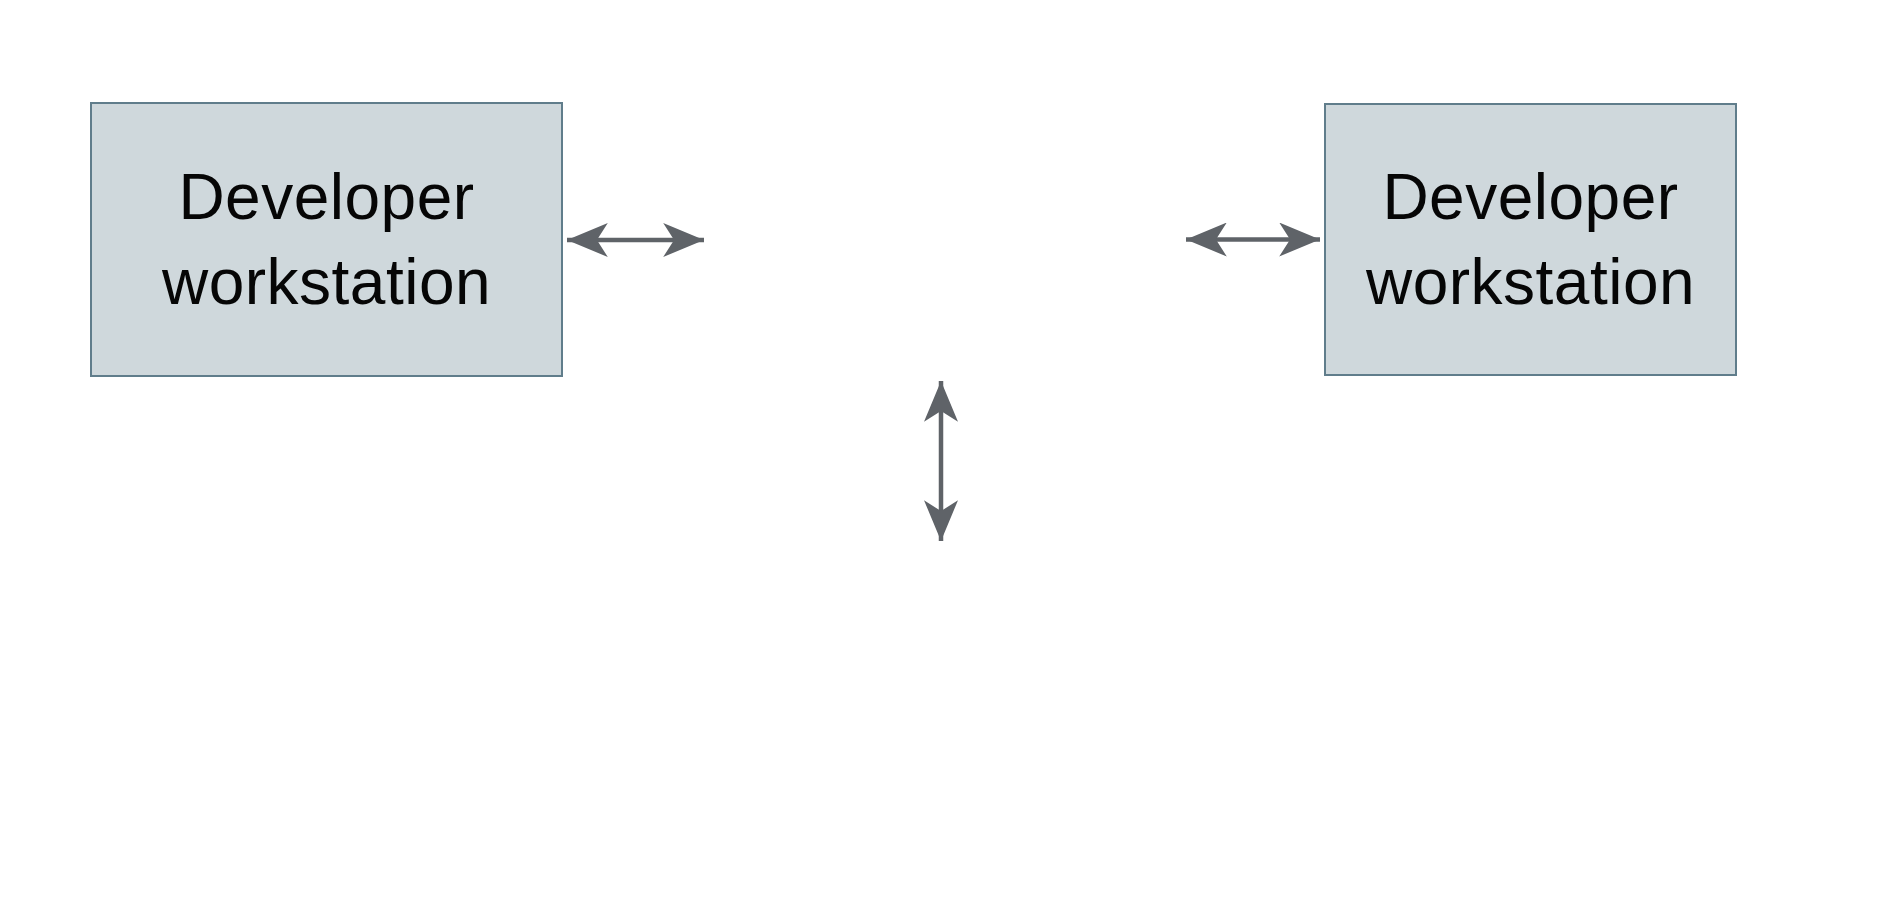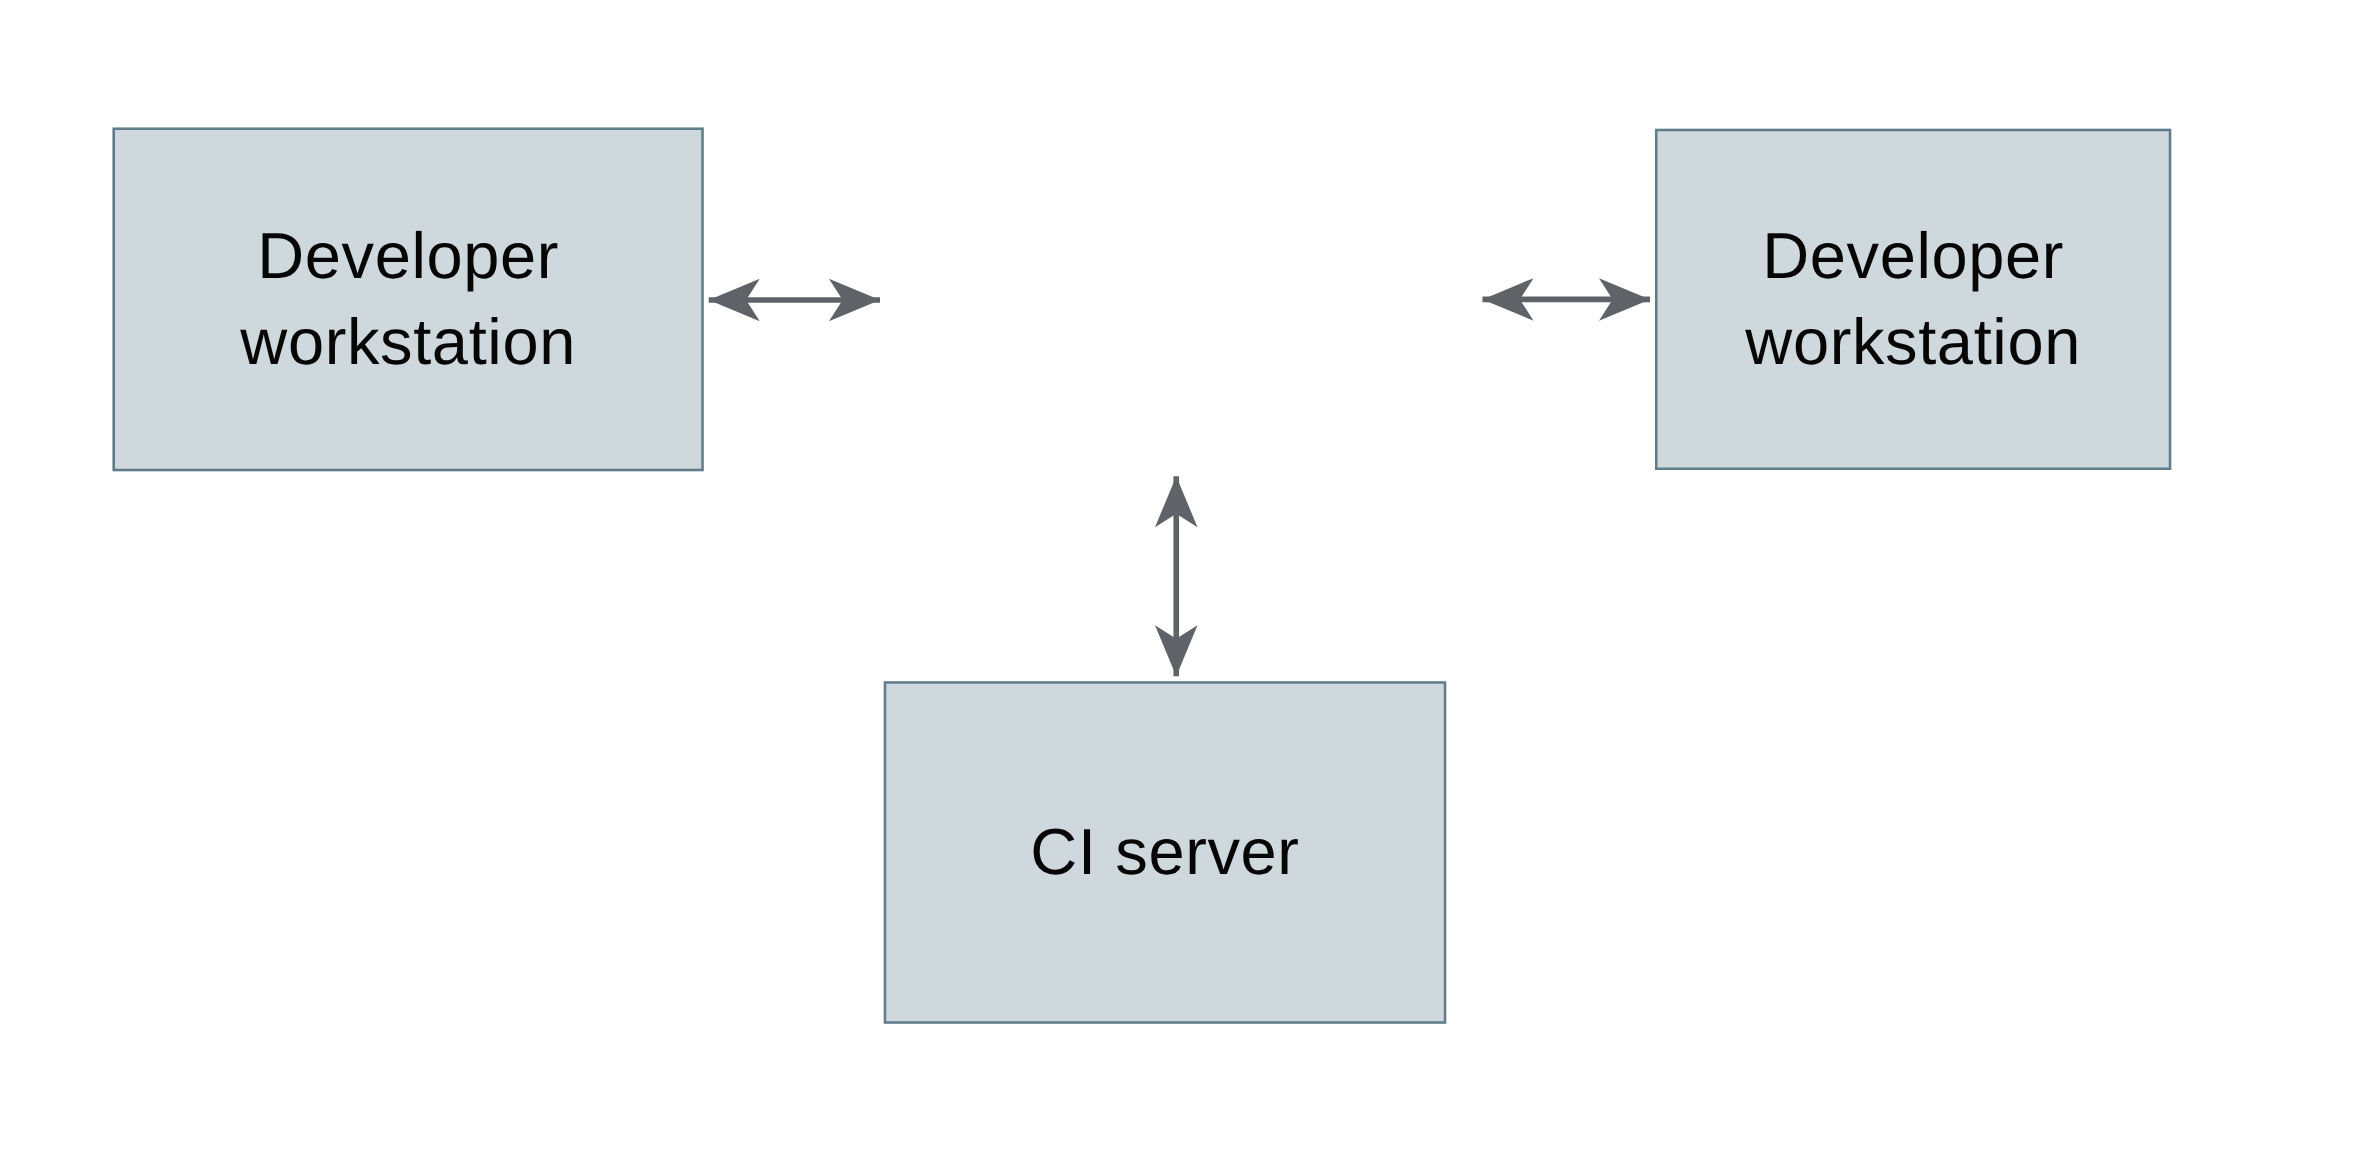--- a/index.html
+++ b/index.html
@@ -36,21 +36,21 @@
     position: absolute;
     background: var(--node-fill);
     border: 2px solid var(--node-border);
     display: flex;
     align-items: center;
     justify-content: center;
     text-align: center;
   }
   .node-label {
     color: var(--text);
-    font-size: 52px;
+    font-size: 64px;
     line-height: 1.32;
     white-space: pre-line;
     letter-spacing: 0.5px;
   }
   .node-dev-left  { left:  90px; top: 102px; width: 473px; height: 275px; }
   .node-cache     { left: 708px; top: 103px; width: 474px; height: 274px; }
   .node-dev-right { left: 1324px; top: 103px; width: 413px; height: 273px; }
   .node-ci        { left: 707px; top: 545px; width: 450px; height: 274px; }
 </style>
 </head>
@@ -73,17 +73,14 @@
     <span class="node-label">Developer
 workstation</span>
   </div>
 
 
   <div class="node node-dev-right">
     <span class="node-label">Developer
 workstation</span>
   </div>
 
-  <div class="node node-ci">
-    <span class="node-label">CI server</span>
-  </div>
 
 </div>
 
 </body></html>

